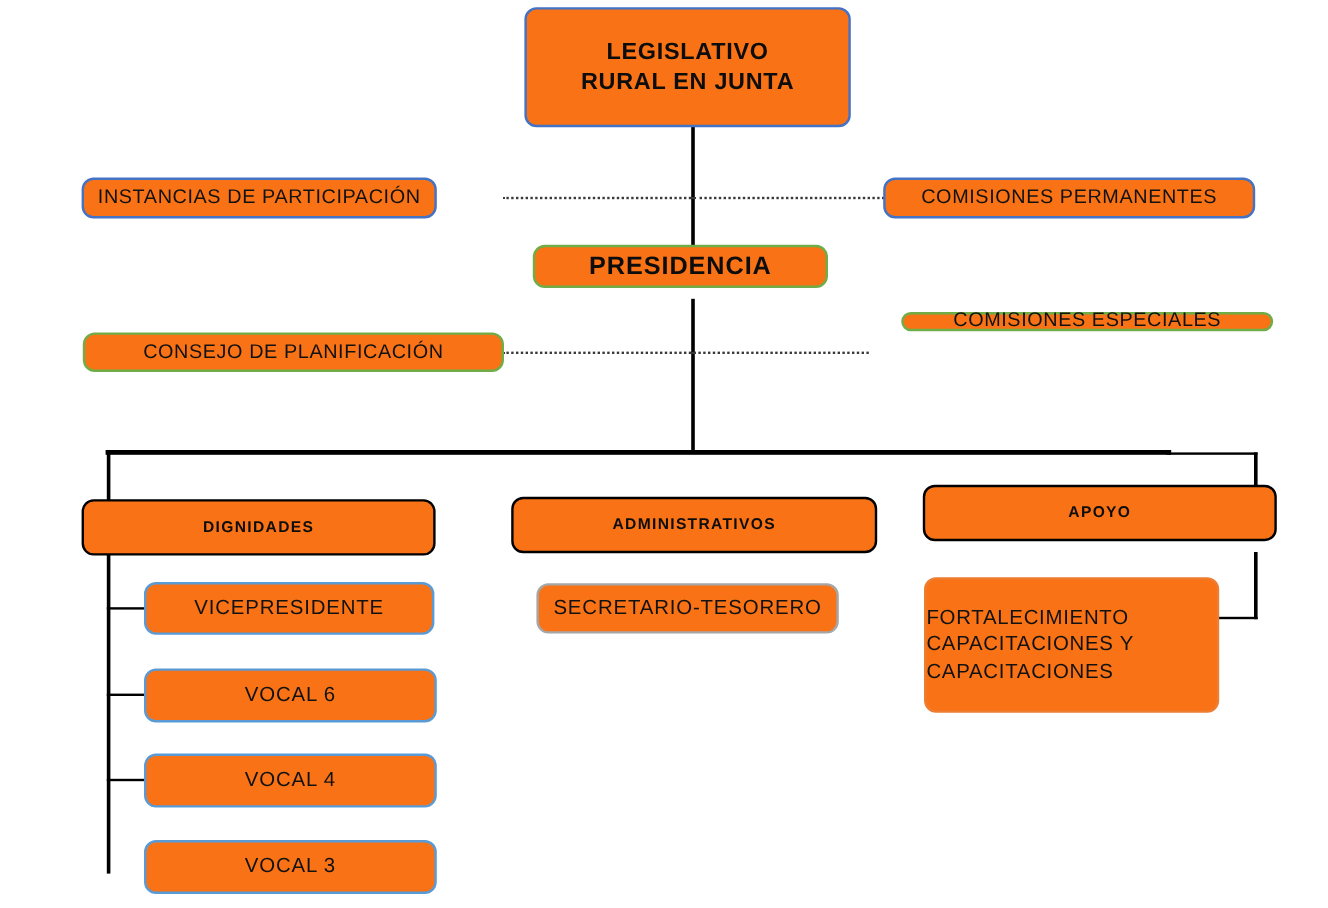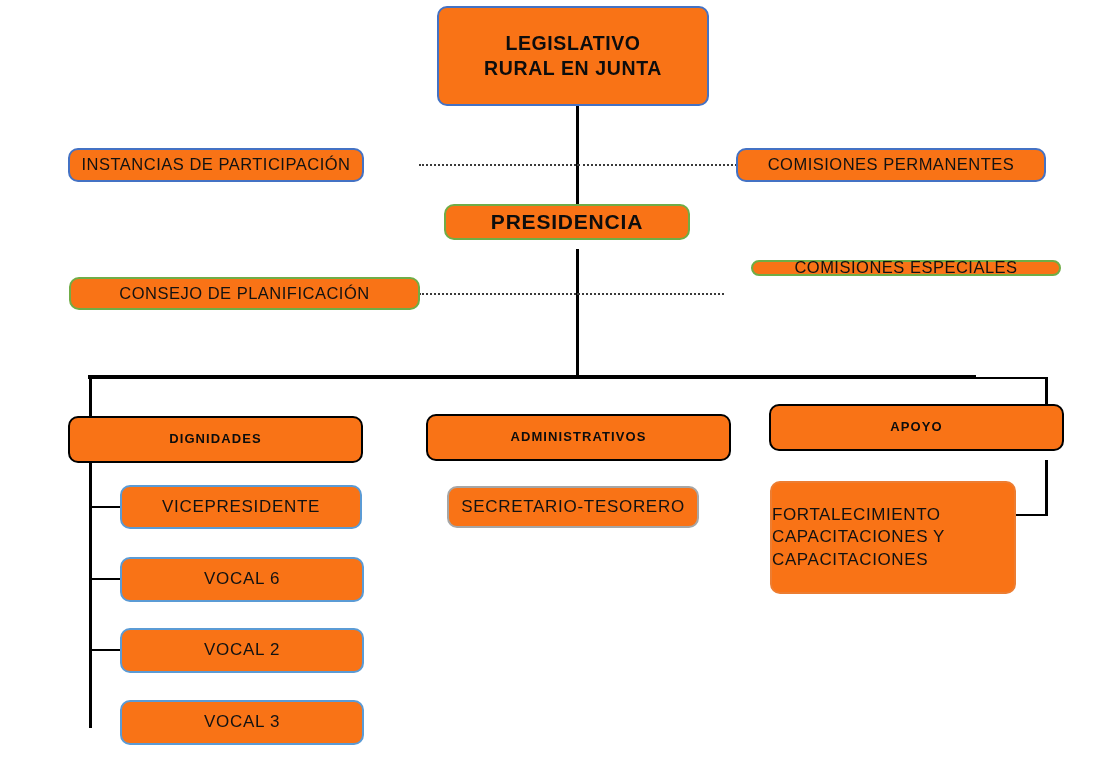--- a/index.html
+++ b/index.html
@@ -117,21 +117,21 @@
 
   <div class="box b-lblue t-sub" style="left:120px;top:485px;width:242px;height:44px;">
     <span>VICEPRESIDENTE</span>
   </div>
 
   <div class="box b-lblue t-sub" style="left:120px;top:557px;width:244px;height:45px;">
     <span>VOCAL 6</span>
   </div>
 
   <div class="box b-lblue t-sub" style="left:120px;top:628px;width:244px;height:45px;">
-    <span>VOCAL 2</span>
+    <span>VOCAL 4</span>
   </div>
 
   <div class="box b-lblue t-sub" style="left:120px;top:700px;width:244px;height:45px;">
     <span>VOCAL 3</span>
   </div>
 
   <div class="box b-gray t-sub" style="left:447px;top:486px;width:252px;height:42px;">
     <span>SECRETARIO-TESORERO</span>
   </div>
 

